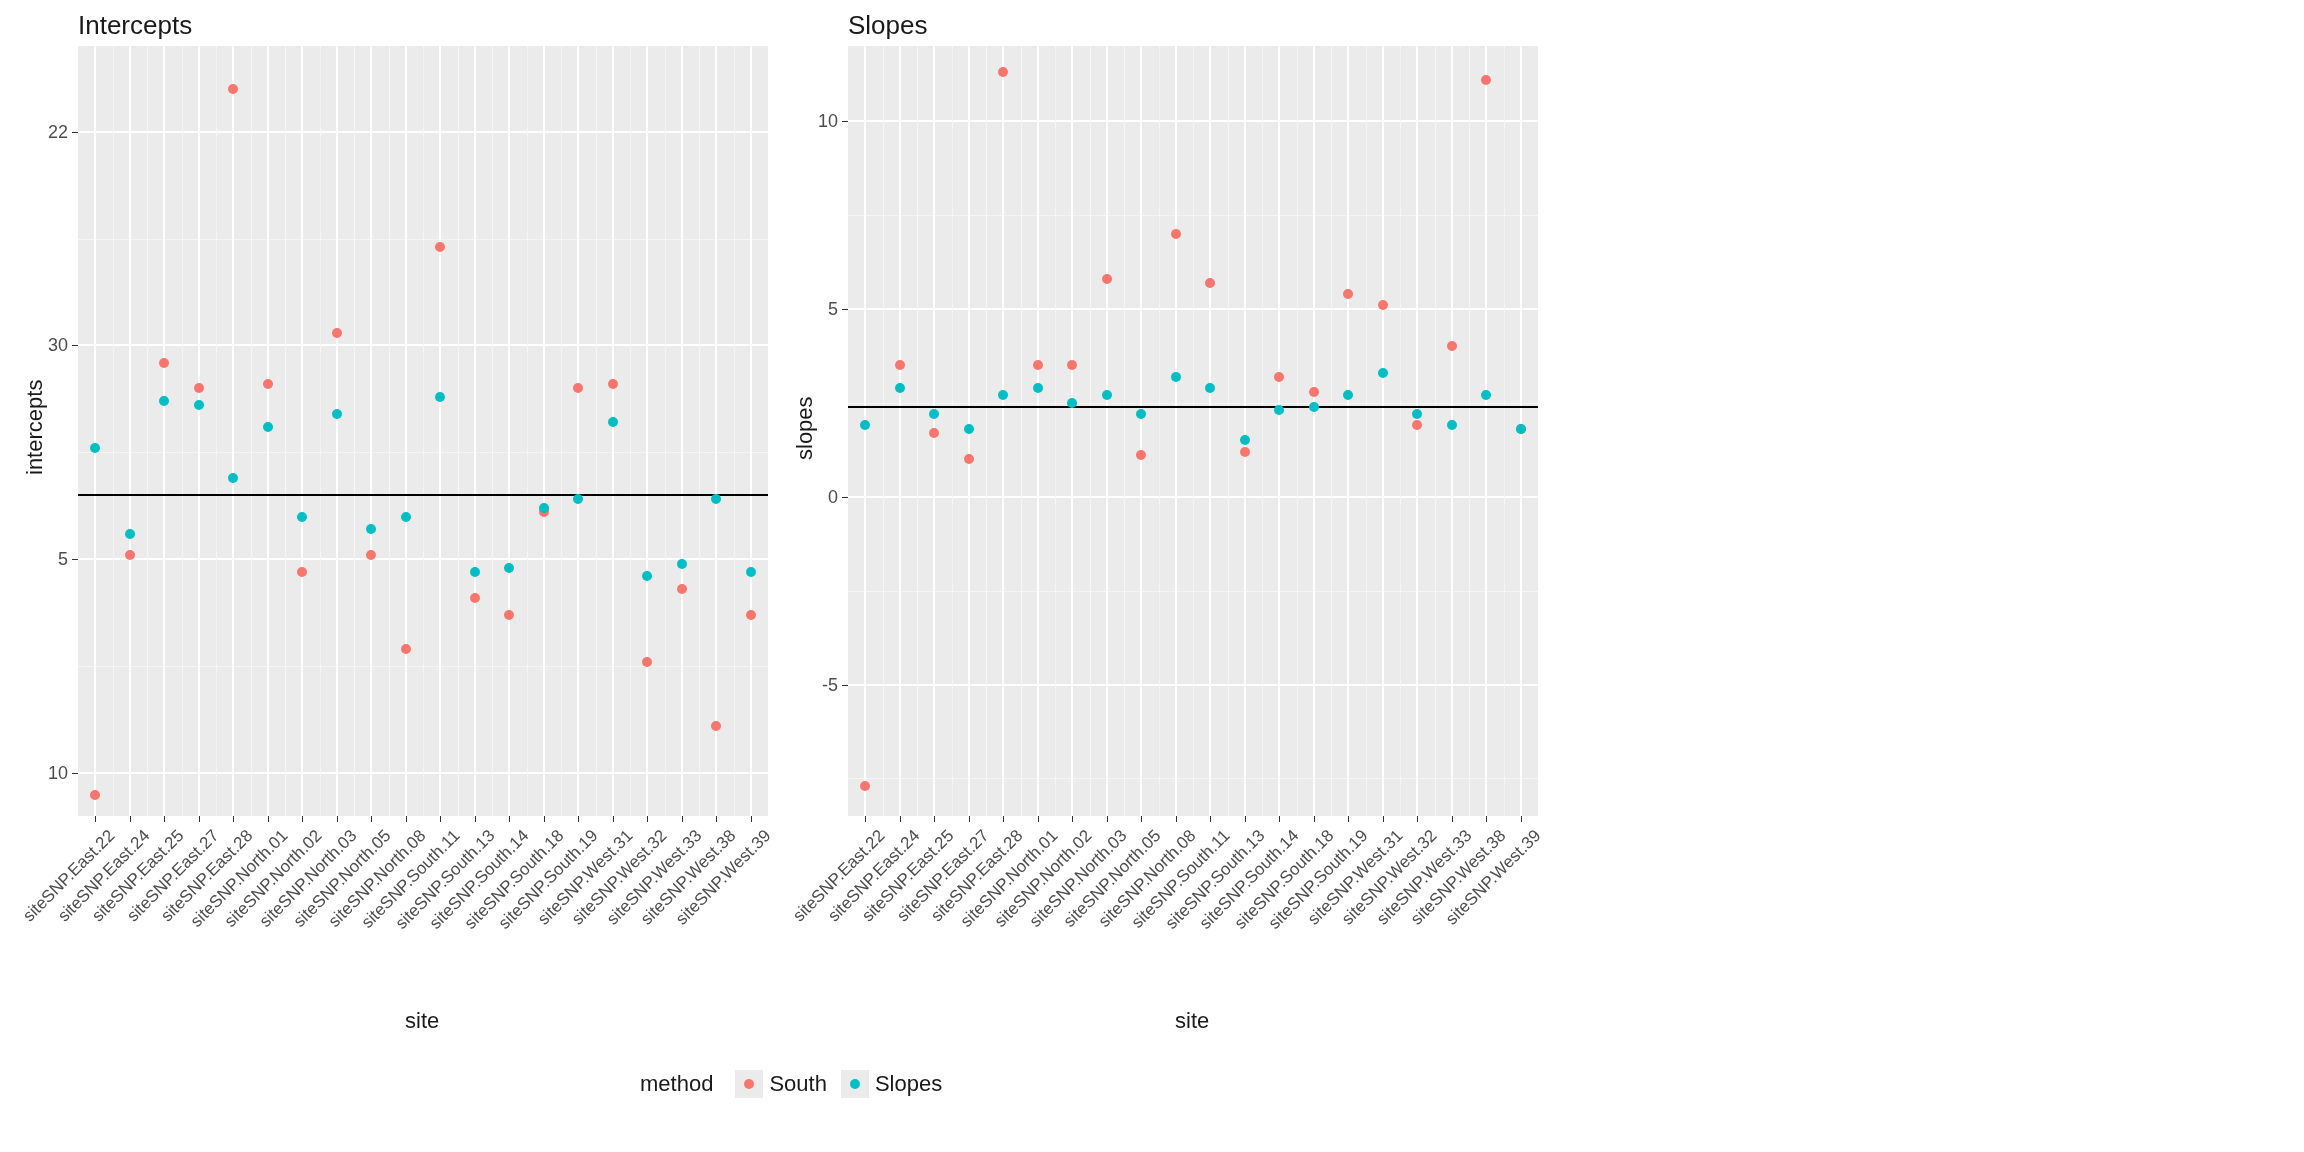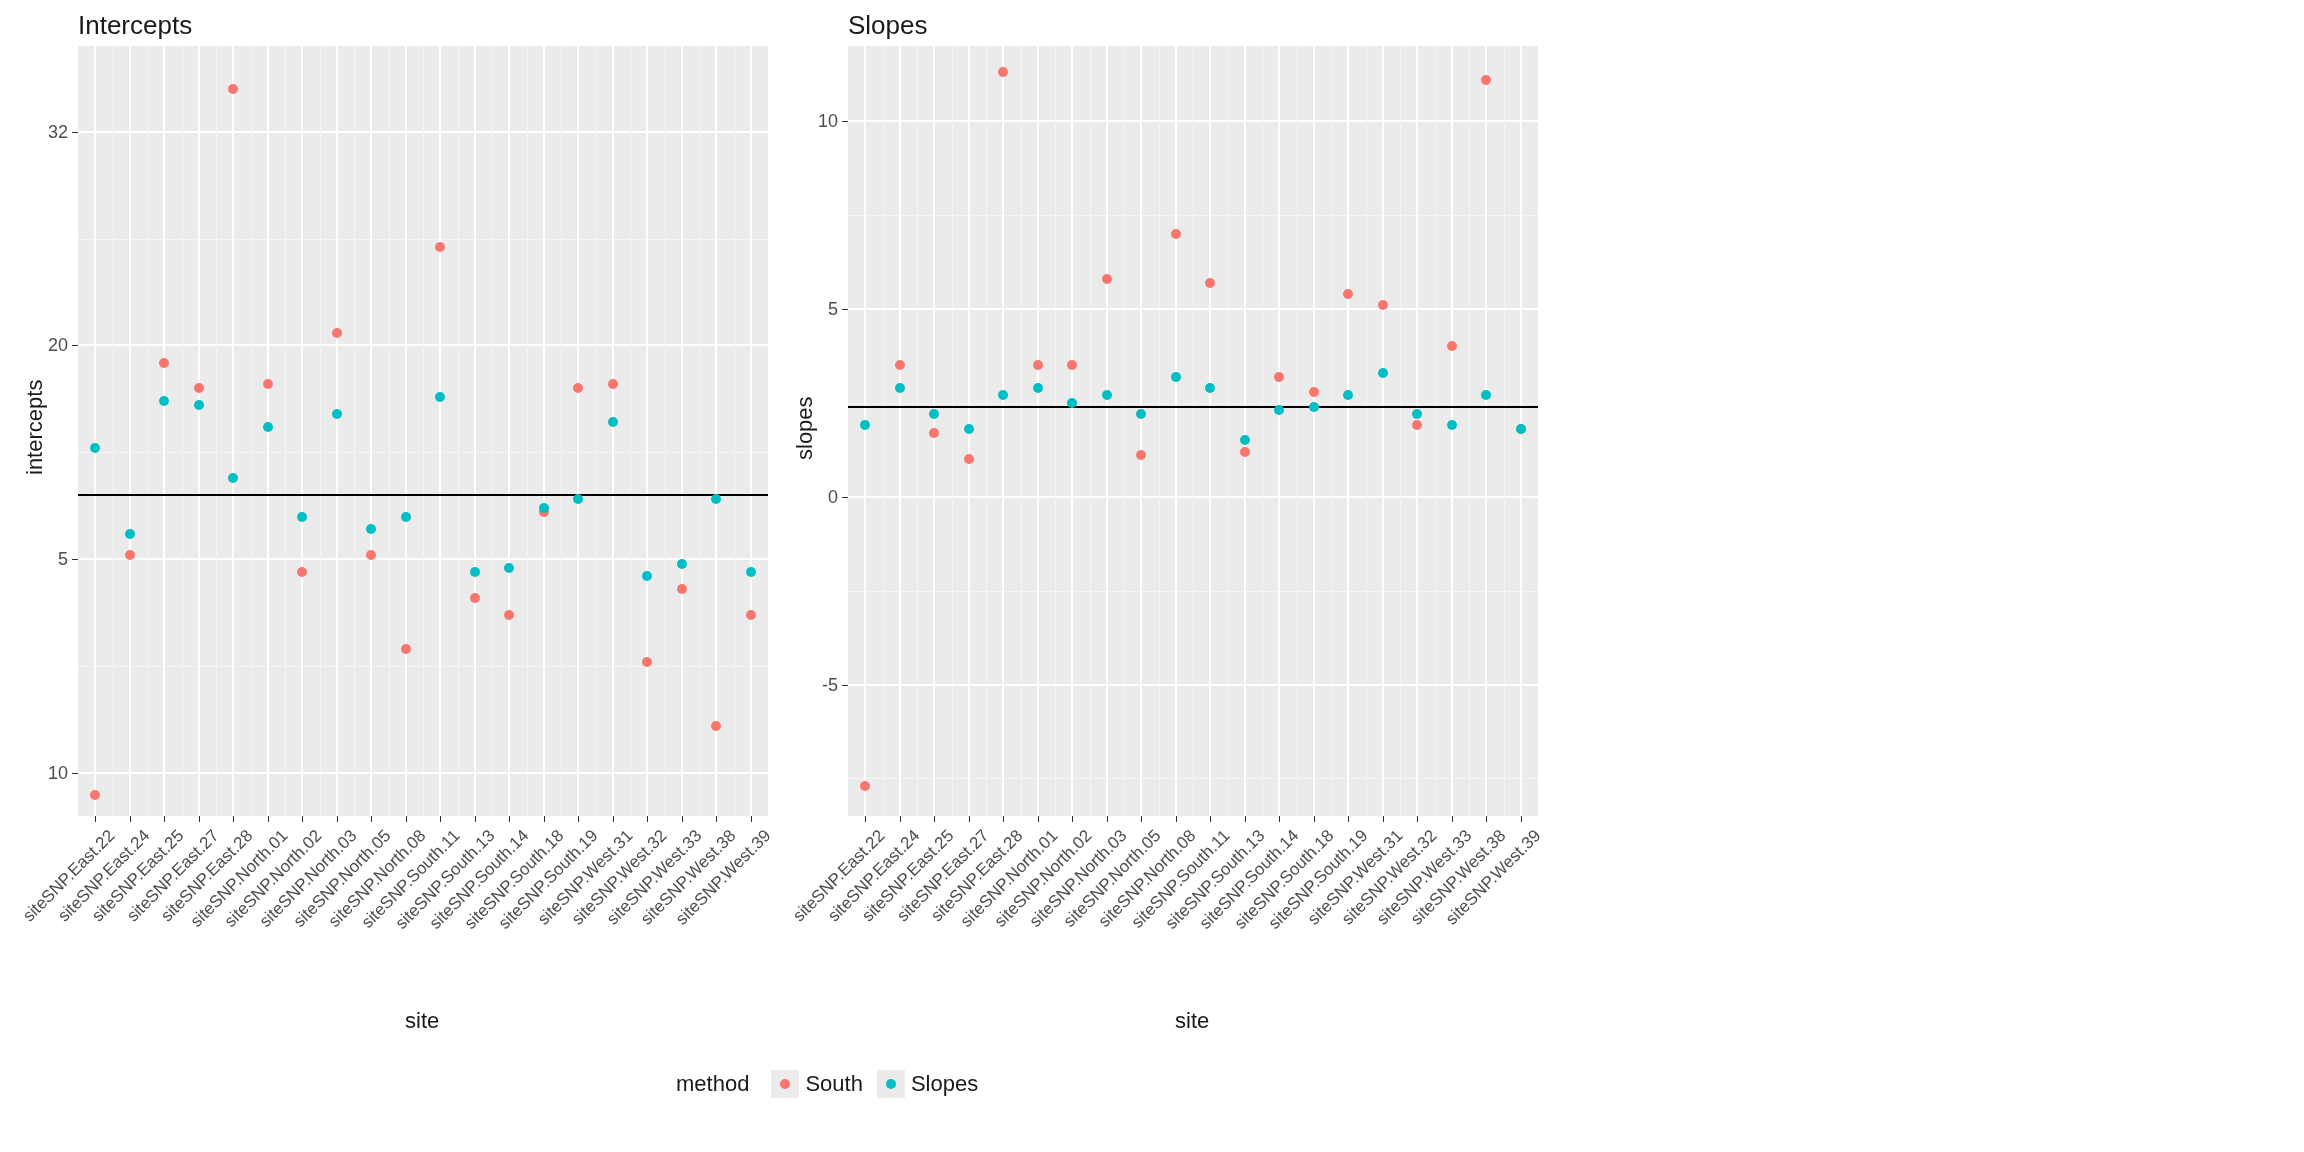--- a/index.html
+++ b/index.html
@@ -312,43 +312,43 @@
         <div class="pt random" style="left: 534.75px; top: 326.78px;"></div>
         <div class="pt random" style="left: 569.25px; top: 368.098px;"></div>
         <div class="pt random" style="left: 603.75px; top: 379.366px;"></div>
         <div class="pt random" style="left: 638.25px; top: 349.317px;"></div>
         <div class="pt random" style="left: 672.75px; top: 383.122px;"></div>
       </div>
     <div class="axis-title-y" style="left:22px; top:460px;">slopes</div>
     <div class="axis-title-x" style="left:405px; top:1008px;">site</div>
   </div>
 
-  <div class="legend" style="left:676px; top:1070px;">
+  <div class="legend" style="left:640px; top:1070px;">
     <span class="legend-title">method</span>
     <span class="legend-key">
       <span class="legend-swatch">
           <span class="legend-dot" style="background:#F8766D;"></span>
         </span>
       <span>South</span>
     </span>
     <span class="legend-key">
       <span class="legend-swatch">
           <span class="legend-dot" style="background:#00BFC4;"></span>
         </span>
       <span>Slopes</span>
     </span>
   </div>
 
 <div class="tick-y" style="left: 34px; top: 773.222px; width: 34px;">10</div>
     <div class="tick-mark-y" style="left: 72px; top: 773.222px;"></div>
     <div class="tick-y" style="left: 34px; top: 559.333px; width: 34px;">5</div>
     <div class="tick-mark-y" style="left: 72px; top: 559.333px;"></div>
-    <div class="tick-y" style="left: 34px; top: 345.444px; width: 34px;">20</div>
+    <div class="tick-y" style="left: 34px; top: 345.444px; width: 34px;">30</div>
     <div class="tick-mark-y" style="left: 72px; top: 345.444px;"></div>
-    <div class="tick-y" style="left: 34px; top: 131.556px; width: 34px;">32</div>
+    <div class="tick-y" style="left: 34px; top: 131.556px; width: 34px;">22</div>
     <div class="tick-mark-y" style="left: 72px; top: 131.556px;"></div>
     <div class="tick-mark-x" style="left: 95.25px; top: 816px;"></div>
     <div class="tick-x" style="left: -54.75px; top: 826px; width: 160px;">siteSNP.East.22</div>
     <div class="tick-mark-x" style="left: 129.75px; top: 816px;"></div>
     <div class="tick-x" style="left: -20.25px; top: 826px; width: 160px;">siteSNP.East.24</div>
     <div class="tick-mark-x" style="left: 164.25px; top: 816px;"></div>
     <div class="tick-x" style="left: 14.25px; top: 826px; width: 160px;">siteSNP.East.25</div>
     <div class="tick-mark-x" style="left: 198.75px; top: 816px;"></div>
     <div class="tick-x" style="left: 48.75px; top: 826px; width: 160px;">siteSNP.East.27</div>
     <div class="tick-mark-x" style="left: 233.25px; top: 816px;"></div>

